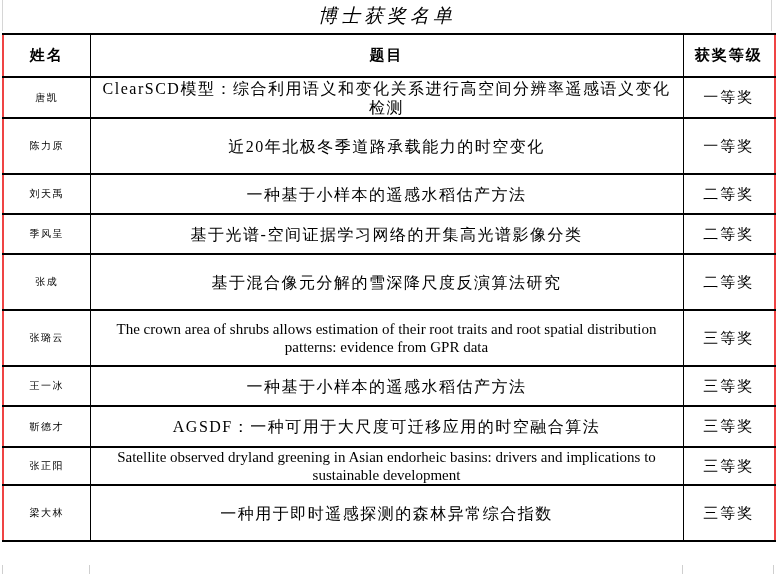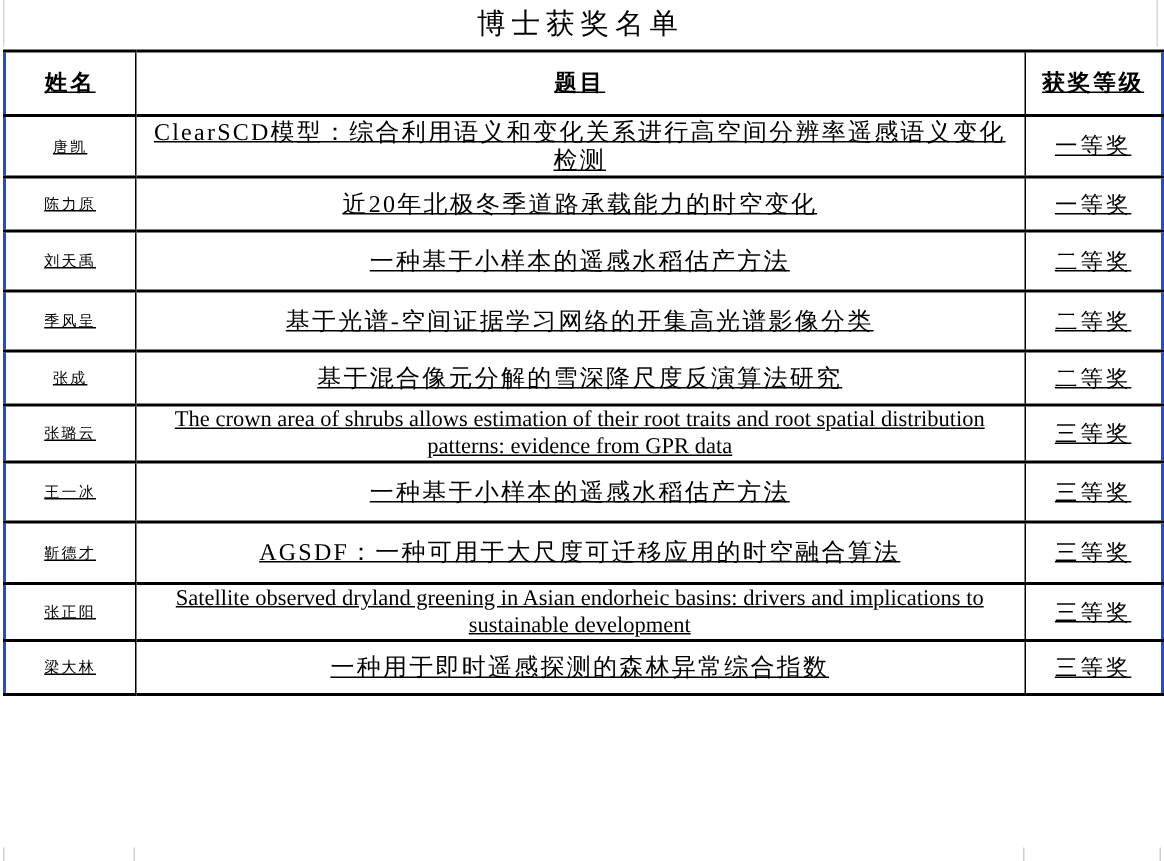--- a/index.html
+++ b/index.html
@@ -12,44 +12,44 @@
     overflow:hidden;
   }
   
   .title-band{
     position:absolute;top:0;left:2px;width:770px;height:31px;
     border-left:1px solid #d6d6d6;border-right:1px solid #d6d6d6;
     display:flex;align-items:center;justify-content:center;
     box-sizing:border-box;
   }
   .title{
-    font-size:19px;letter-spacing:4px;font-weight:normal;
+    font-size:19px;letter-spacing:4px;font-weight:normal;font-style:italic;
   }
   table.award-table{
     position:absolute;top:33px;left:2px;width:772px;
     border-collapse:collapse;table-layout:fixed;
     background:#fff;
   }
-  table.award-table{border:2px solid #1d4ed8;text-decoration:underline;}
+  table.award-table{border:2px solid #ef4444;}
   .award-table th,.award-table td{
     border-top:2px solid #000;border-bottom:2px solid #000;
     border-left:1px solid #000;border-right:1px solid #000;
     text-align:center;vertical-align:middle;
     padding:0 4px;overflow:hidden;
     box-sizing:border-box;
   }
   .award-table th{
     font-size:15px;font-weight:bold;letter-spacing:2px;
   }
   .name-cell{font-size:10px;letter-spacing:1.5px;}
   .topic-cell{font-size:16px;letter-spacing:1.5px;line-height:19px;}
   .topic-cell.en{font-size:15px;letter-spacing:0;line-height:18px;}
   .award-cell{font-size:15px;letter-spacing:2px;}
   .h38{height:38px}.h39{height:39px}.h40{height:40px}
-  .h41{height:41px}.h42{height:36px}.h43{height:43px}
+  .h41{height:41px}.h42{height:56px}.h43{height:43px}
   
   .partial-row{position:absolute;left:0;top:565px;width:776px;height:9px;}
   .partial-row .vline{position:absolute;top:0;width:1px;height:9px;background:#cfcfcf;}
   .vl-a{left:2px}.vl-b{left:89px}.vl-c{left:682px}.vl-d{left:773px}
 </style>
 </head>
 <body>
 
 <div class="page">
 

